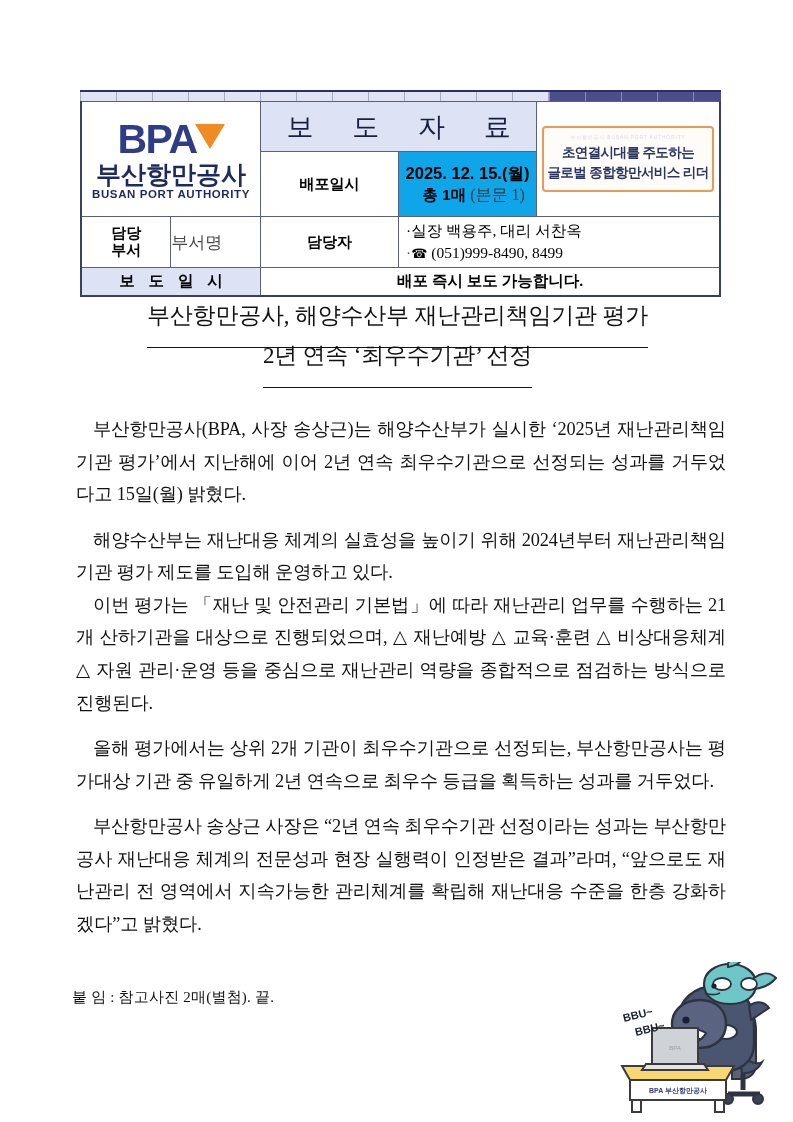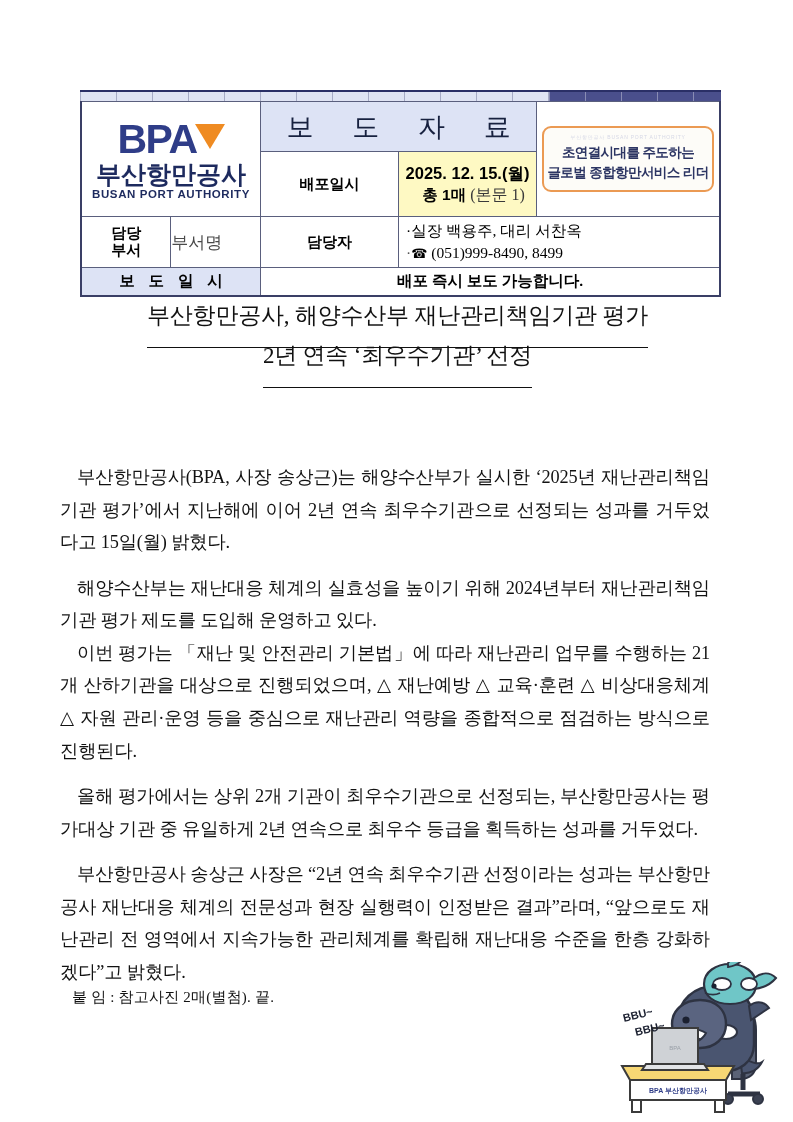--- a/index.html
+++ b/index.html
@@ -123,21 +123,21 @@
     text-align: center;
     font-family: "Liberation Sans", sans-serif;
     font-weight: 700;
     font-size: 15px;
     color: #000;
     background: #ffffff;
     border-right: 1px dotted #7b80a0 !important;
   }
   .date-cell {
     text-align: center;
-    background: #fef9c3;
+    background: #0ea5e9;
     padding: 3px 0 !important;
     line-height: 1.35;
   }
   .date-line1 {
     font-family: "Liberation Sans", sans-serif;
     font-weight: 700;
     font-size: 16.5px;
   }
   .date-line2 {
     font-size: 16px;
@@ -148,21 +148,21 @@
   
   .slogan-cell {
     width: 172px;
     background: #ffffff;
     padding: 6px 5px !important;
     text-align: center;
     vertical-align: middle;
   }
   .slogan-box {
     border: 2px solid #eb9a53;
-    border-radius: 9px;
+    border-radius: 4px;
     background: #fdfcf8;
     padding: 6px 3px 7px 3px;
     position: relative;
   }
   .slogan-faint {
     font-family: "Liberation Sans", sans-serif;
     font-size: 5px;
     letter-spacing: .8px;
     color: #d6d8e6;
     line-height: 1.2;
@@ -238,24 +238,23 @@
     display: block;
   }
   .doc-title .tline span.u {
     border-bottom: 1.6px solid #111;
     padding-bottom: 19px;
   }
 
   
   .body-wrap {
     position: absolute;
-    left: 60px;
+    left: 76px;
     top: 413px;
     width: 650px;
-    margin-top: 48px;
   }
   .para {
     font-size: 18.3px;
     line-height: 1.78;
     text-align: justify;
     text-justify: inter-character;
     letter-spacing: -0.15px;
     margin: 0 0 13px 0;
     color: #121212;
     text-indent: 17px;

